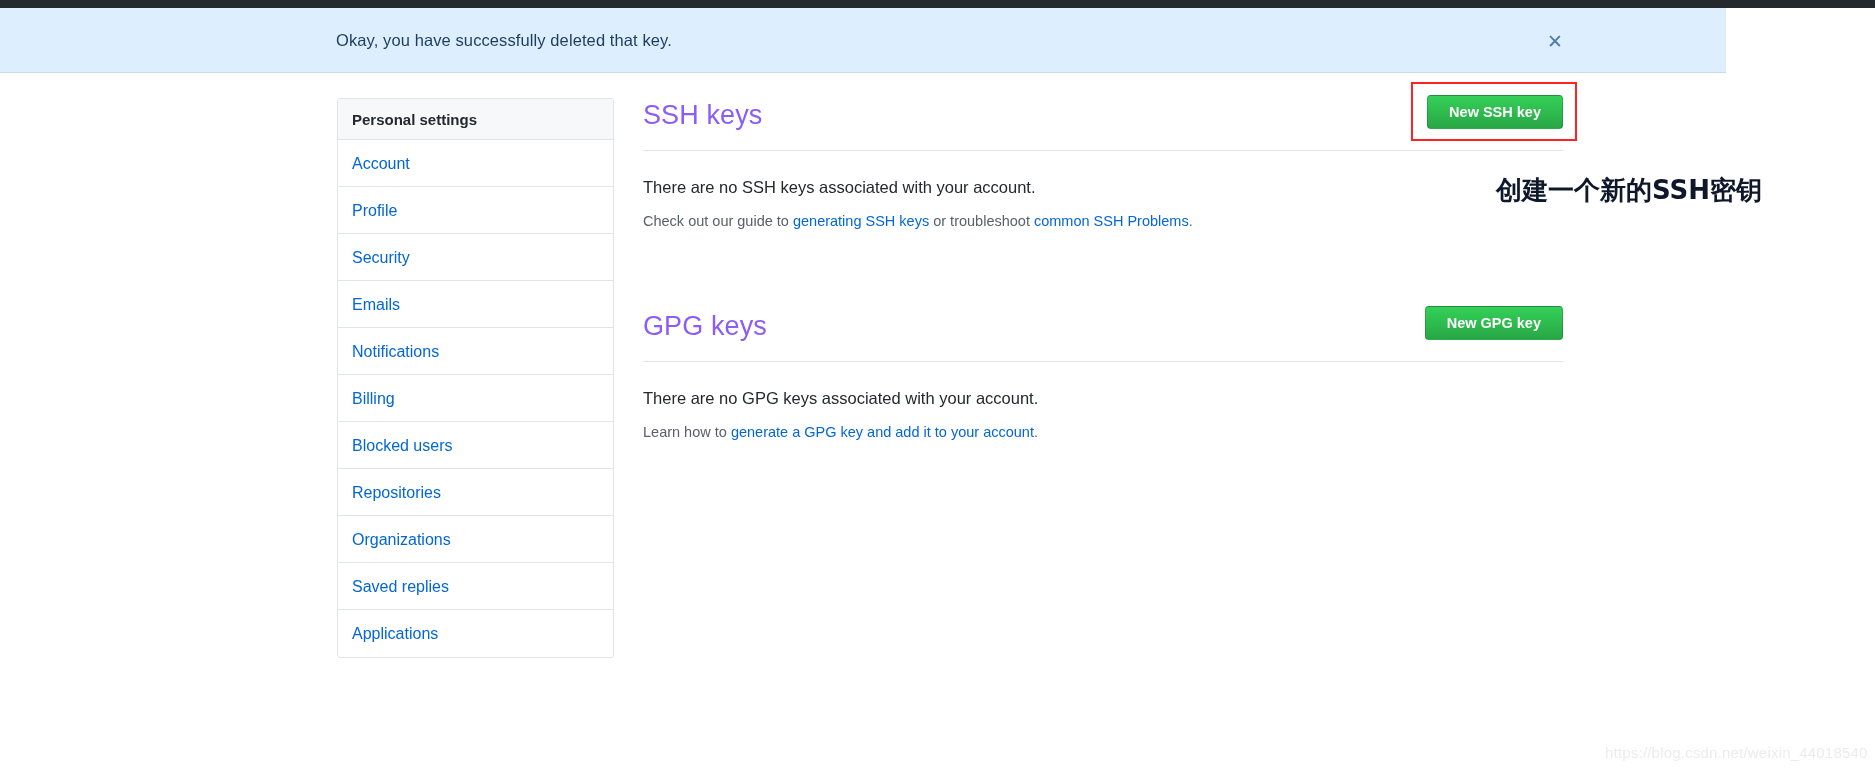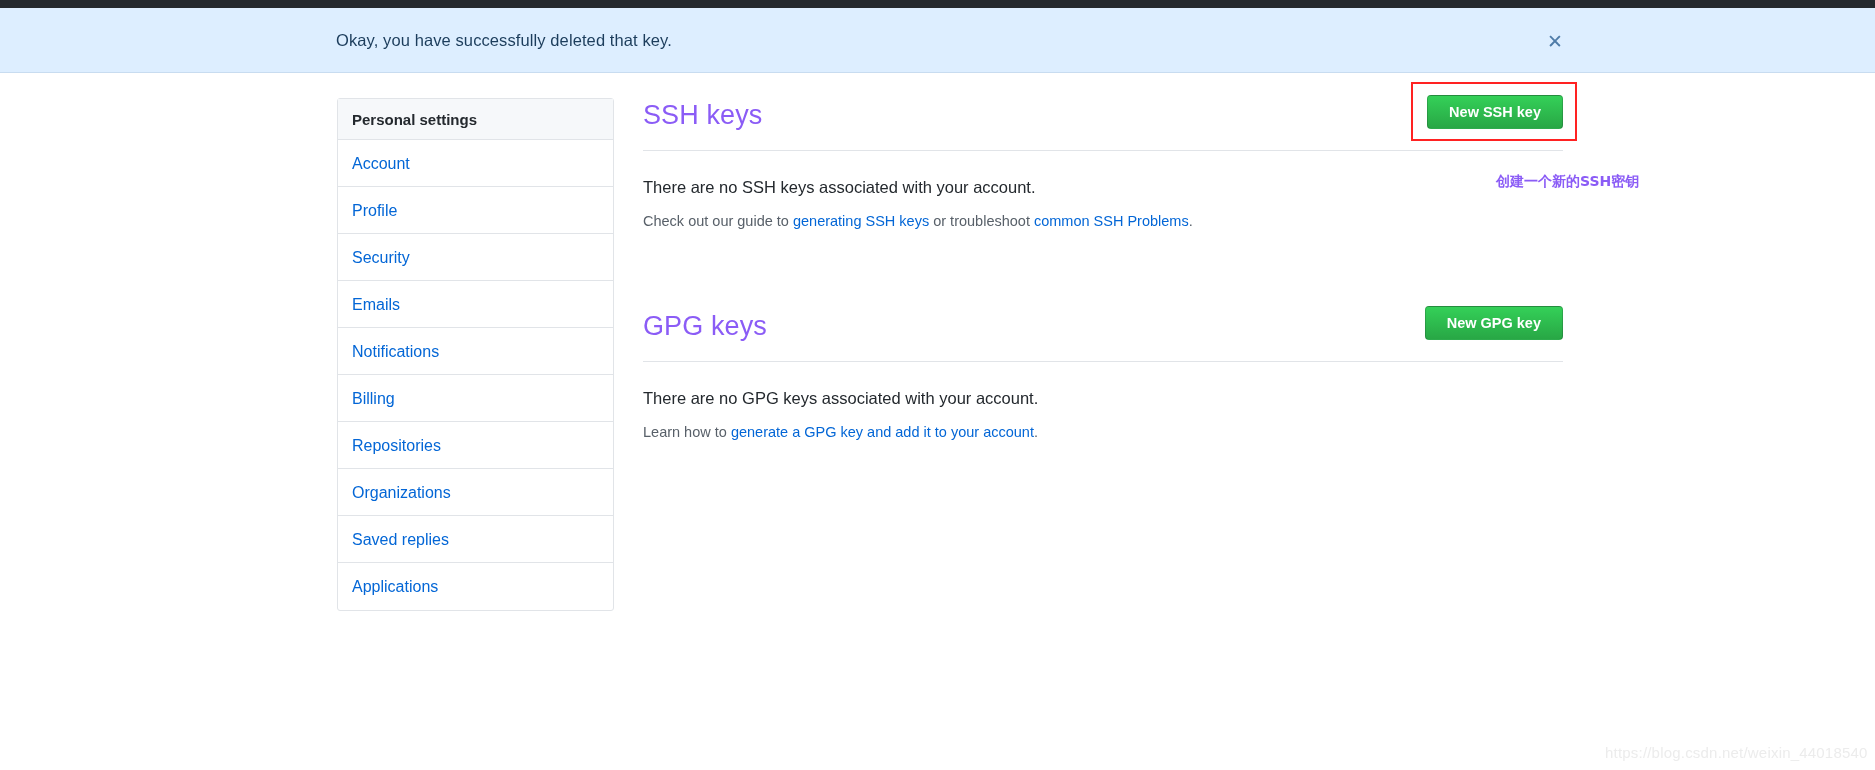--- a/index.html
+++ b/index.html
@@ -22,21 +22,21 @@
     left: 0; top: 0;
     width: 1875px;
     height: 8px;
     background: #24292e;
   }
 
   
   .flash-banner {
     position: absolute;
     left: 0; top: 8px;
-    width: 1875px;
+    width: 1726px;
     height: 65px;
     background: #ddeeff;
     border-bottom: 1px solid #c8dcf0;
     box-sizing: border-box;
   }
   .flash-text {
     position: absolute;
     left: 336px;
     top: 23px;
     font-size: 16.5px;
@@ -172,22 +172,22 @@
     width: 166px;
     height: 59px;
     border: 2px solid #ff2222;
     box-sizing: border-box;
     pointer-events: none;
   }
   .annot-text {
     position: absolute;
     left: 1496px;
     top: 173px;
-    font-size: 14px;
-    color: #8b5cf6;
+    font-size: 26px;
+    color: #0f172a;
     font-weight: bold;
     white-space: nowrap;
     font-family: "DejaVu Sans", "Liberation Sans", sans-serif;
   }
 
   
   .watermark {
     position: absolute;
     left: 1605px;
     top: 744px;
@@ -209,20 +209,21 @@
 
 <div class="sidebar">
   <div class="sidebar-header">Personal settings</div>
 
   <div class="sidebar-item">Account</div>
   <div class="sidebar-item">Profile</div>
   <div class="sidebar-item">Security</div>
   <div class="sidebar-item">Emails</div>
   <div class="sidebar-item">Notifications</div>
   <div class="sidebar-item">Billing</div>
+  <div class="sidebar-item">Blocked users</div>
   <div class="sidebar-item">Repositories</div>
   <div class="sidebar-item">Organizations</div>
   <div class="sidebar-item">Saved replies</div>
   <div class="sidebar-item">Applications</div>
 </div>
 
 <div class="content">
 
   <div>
     <div class="section-head">

